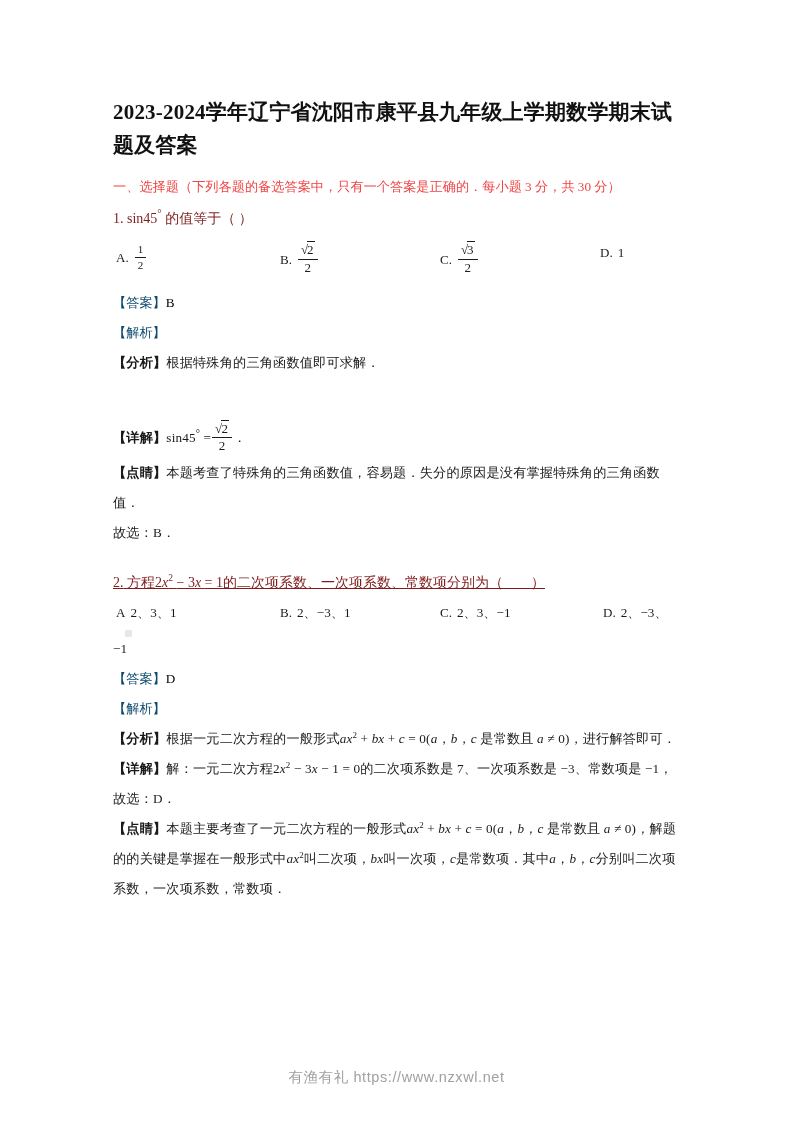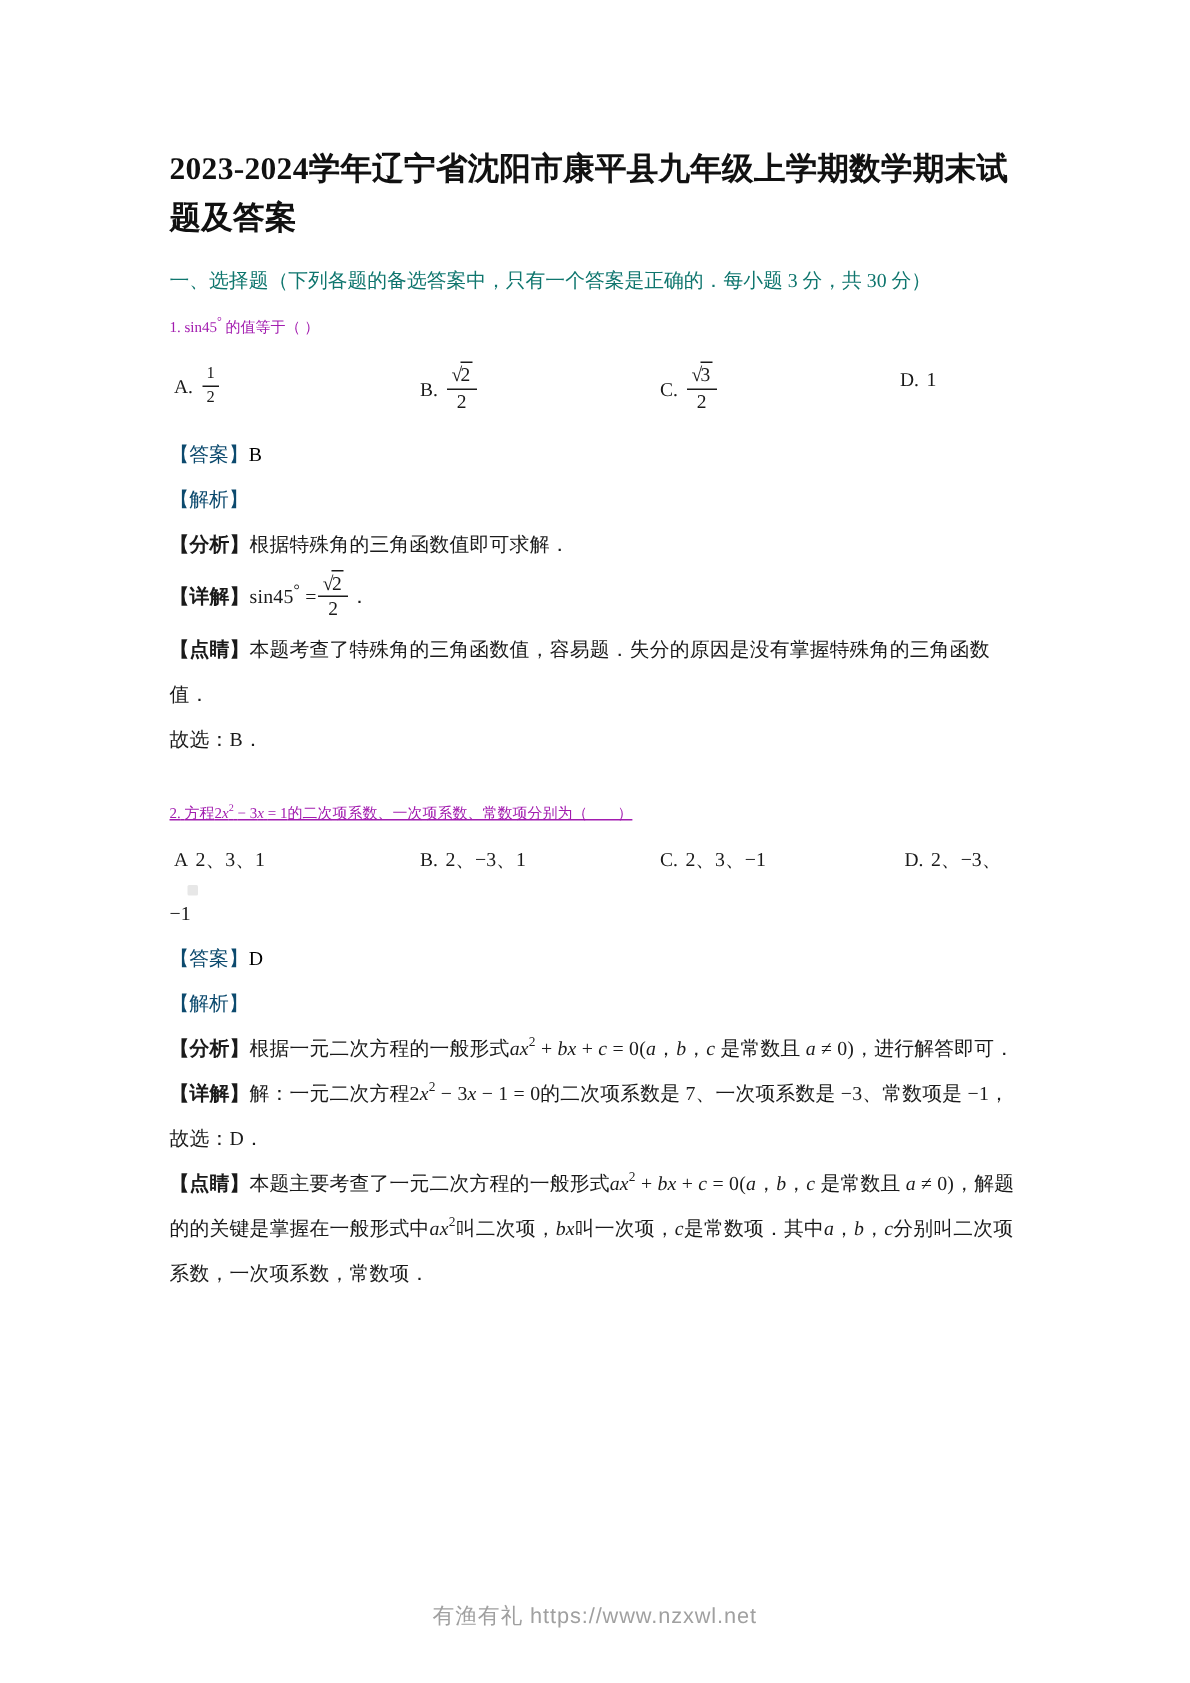--- a/index.html
+++ b/index.html
@@ -47,28 +47,28 @@
     line-height: 30px;
     color: #1a1a1a;
     margin: 0;
     letter-spacing: 0.15px;
     white-space: normal;
   }
 
   .section-head {
     font-size: 13.2px;
     line-height: 30px;
-    color: #0f766e;
+    color: #ef4444;
     margin: 0 0 2px 0;
   }
 
   .qline {
-    font-size: 10px;
-    line-height: 30px;
-    color: #a21caf;
+    font-size: 14px;
+    line-height: 30px;
+    color: #7f1d1d;
     margin: 0;
   }
 
   
   .options {
     position: relative;
     height: 52px;
     margin: 2px 0 0 0;
   }
   .options.plain { height: 30px; }
@@ -221,21 +221,21 @@
     </p>
 
     <p class="ans-line">
       <span class="tag-blue">【解析】</span>
     </p>
 
     <p class="p">
       <span class="tag-bold">【分析】</span><span>根据特殊角的三角函数值即可求解．</span>
     </p>
 
-    <p class="p" style="line-height:40px;">
+    <p class="p" style="line-height:40px;margin-top:40px;">
       <span class="tag-bold">【详解】</span><span class="mn"><span>sin45</span><span class="deg">°</span></span>
       <span class="mn">=</span><span class="frac">
         <span class="num"><span class="sqrt">√<span class="radicand">2</span></span></span>
         <span class="den">2</span>
       </span><span>．</span>
     </p>
 
     <p class="p">
       <span class="tag-bold">【点睛】</span><span>本题考查了特殊角的三角函数值，容易题．失分的原因是没有掌握特殊角的三角函数值．</span>
     </p>

